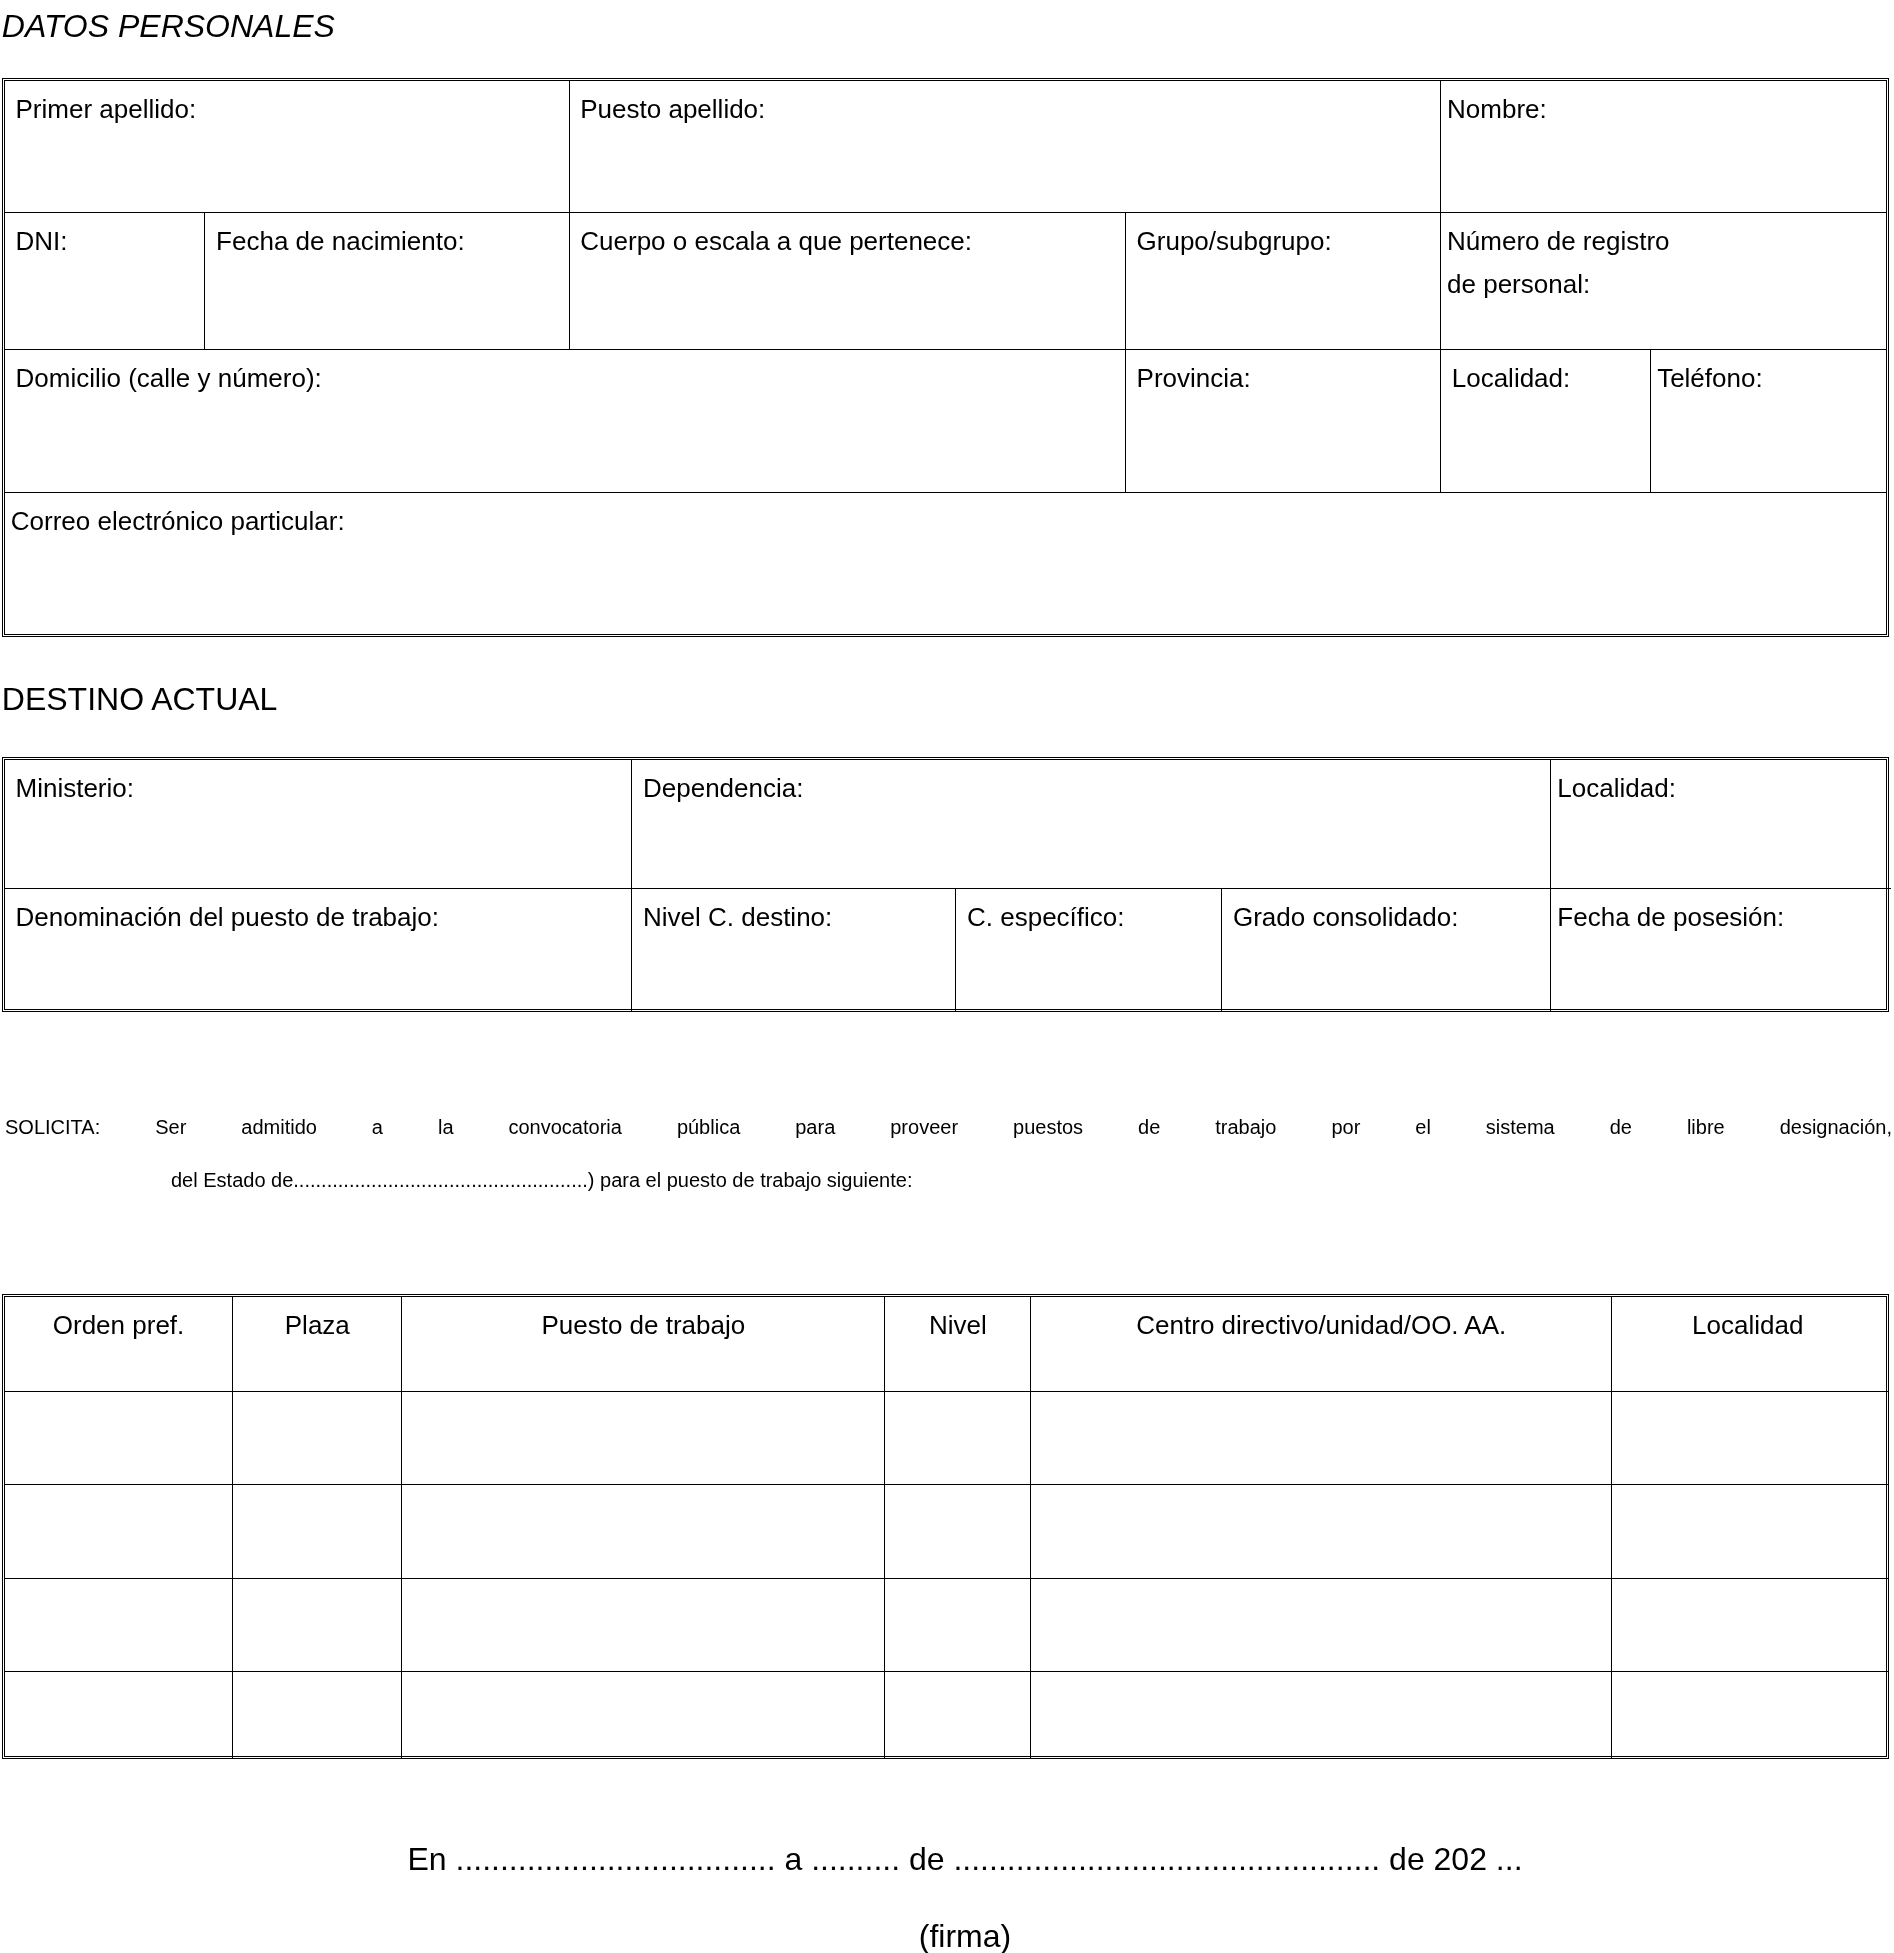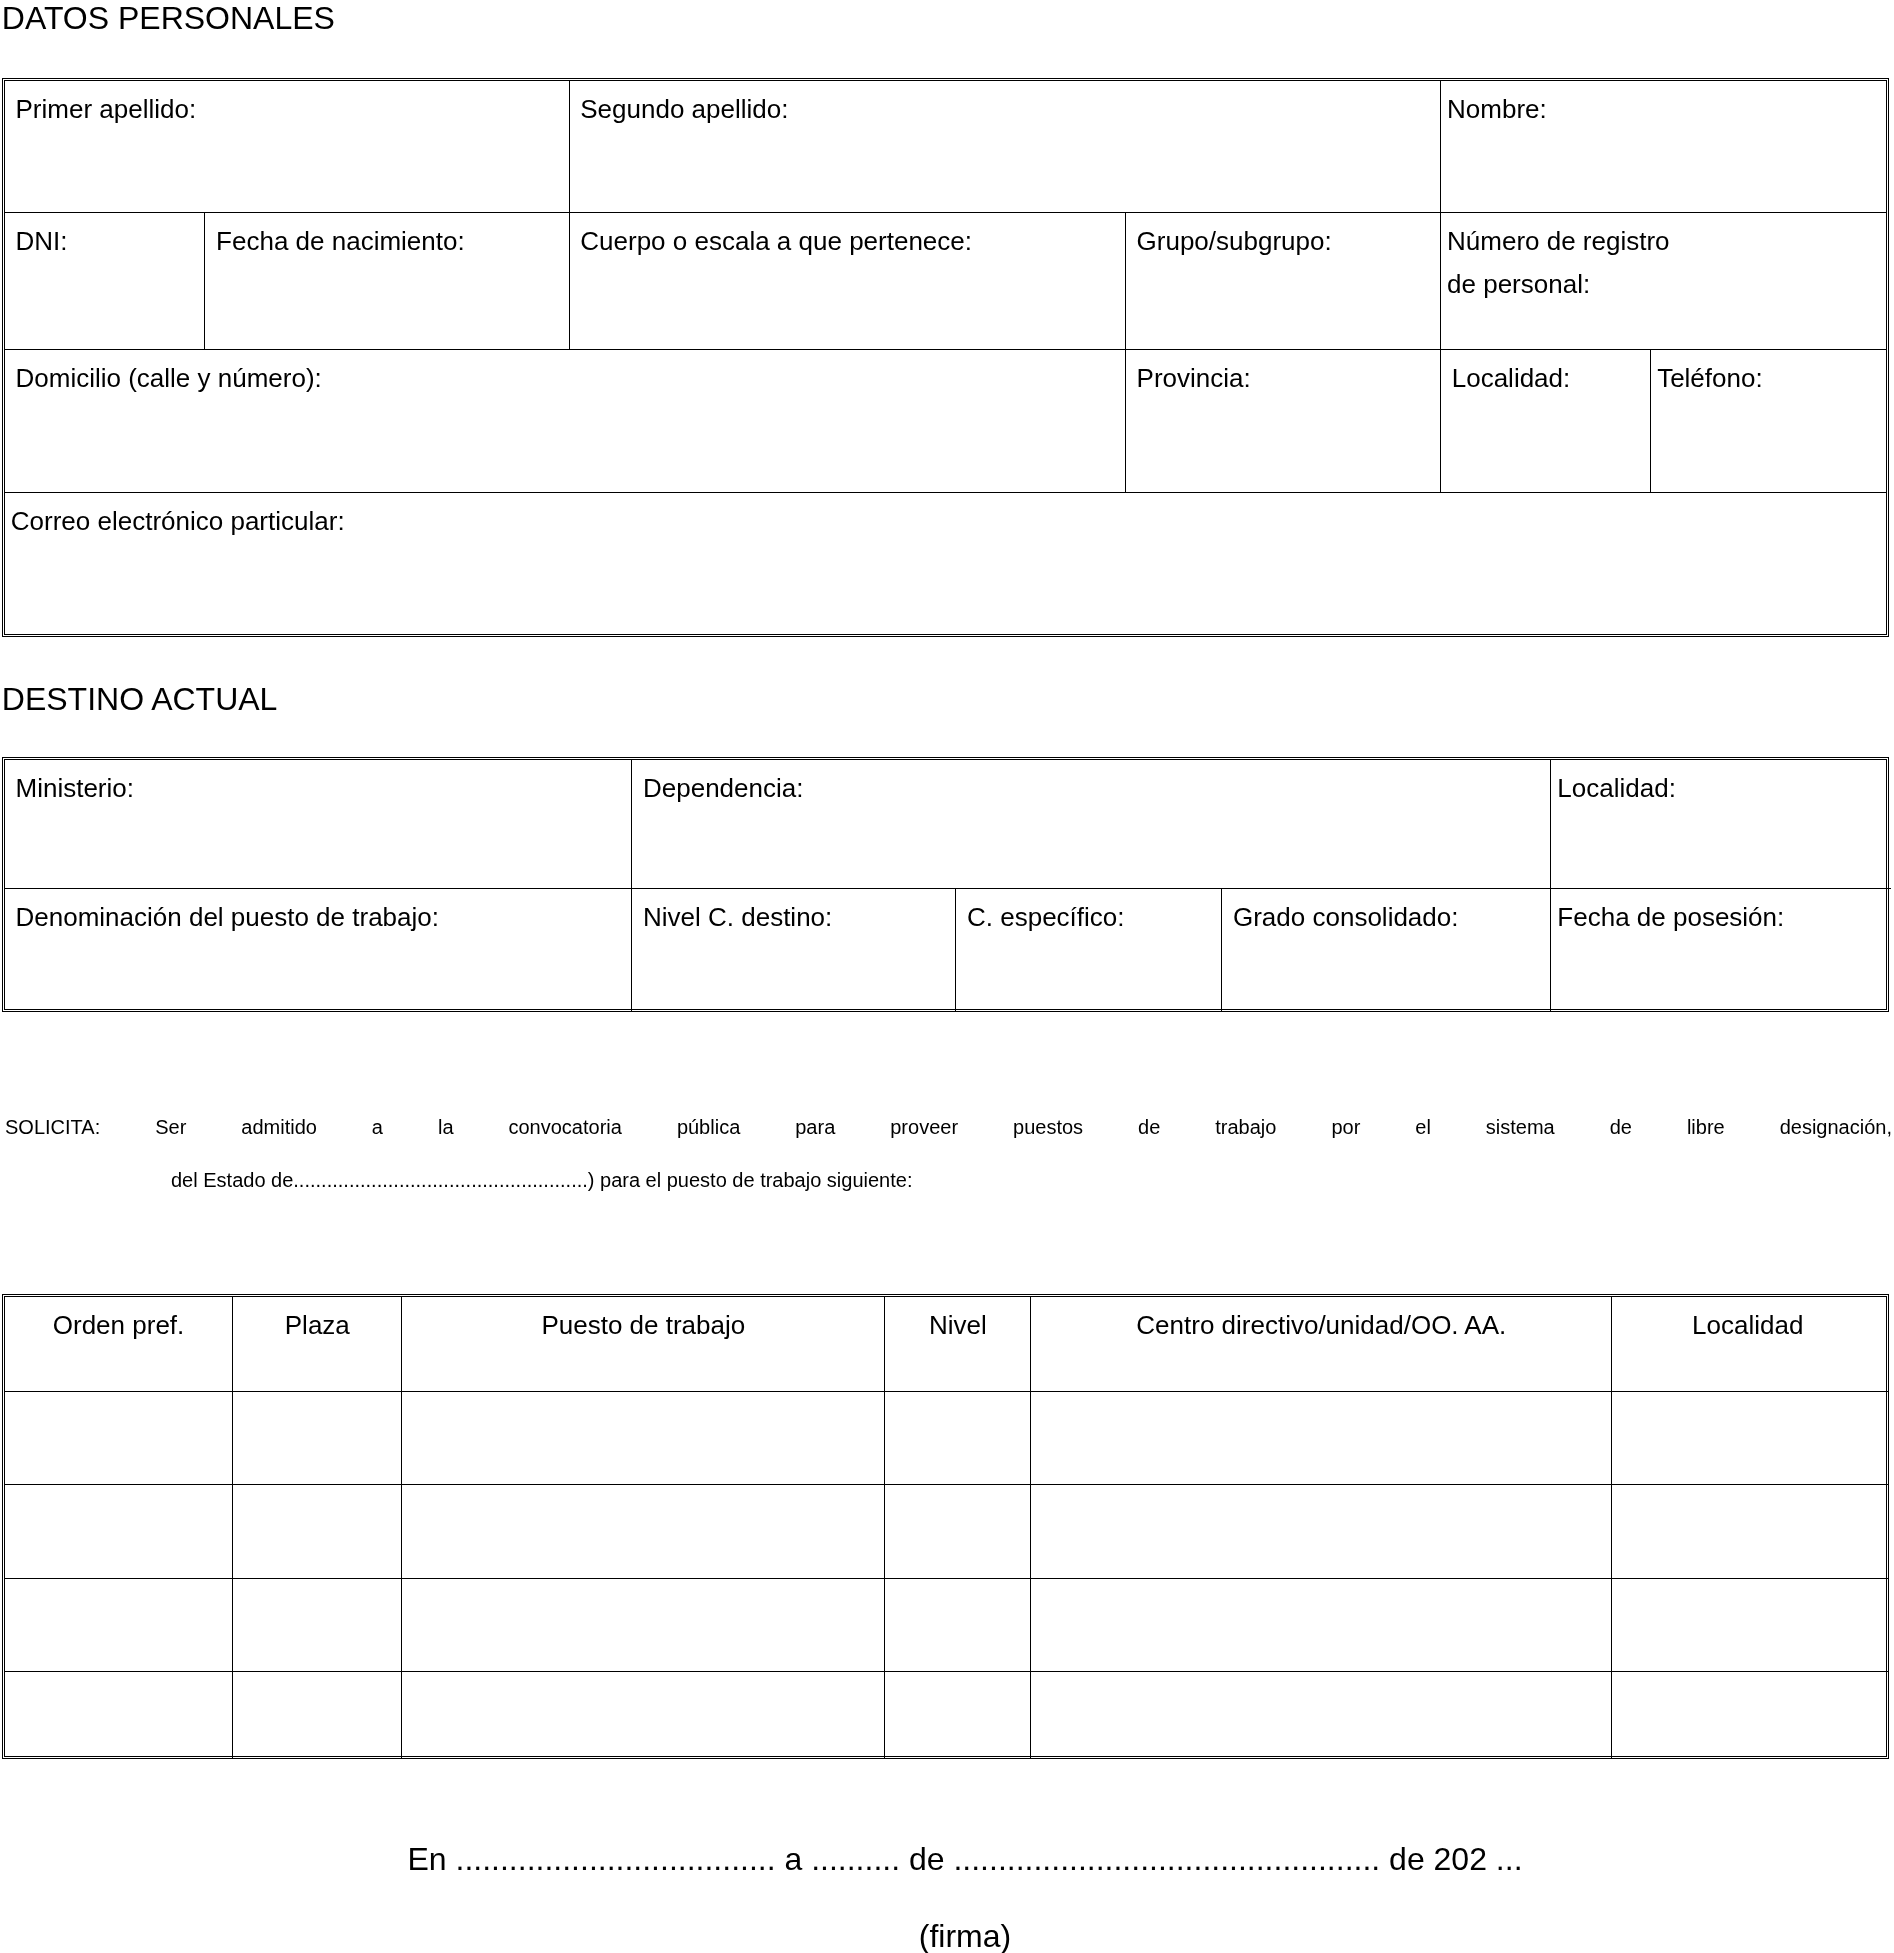--- a/index.html
+++ b/index.html
@@ -14,36 +14,36 @@
   td:last-child, th:last-child{border-right:none;padding-left:6px;}
   .t3 th{text-align:center;padding-top:7.1px;}
   .solicita{position:absolute;left:5px;top:1101px;width:1887px;font-family:"Liberation Sans Narrow","Liberation Sans",sans-serif;font-size:20px;line-height:53px;}
   .sol-line{display:flex;justify-content:space-between;white-space:nowrap;}
   .sol-indent{padding-left:166px;}
   .signature{position:absolute;left:0;width:1894px;text-align:center;font-size:32px;}
 </style>
 </head>
 <body>
 
-<div class="heading" style="top:0px;">DATOS PERSONALES</div>
+<div class="heading" style="top:8px;font-style:italic;">DATOS PERSONALES</div>
 
 <div class="frame" style="top:78px;height:559px;">
   <table>
     <colgroup>
       <col style="width:200px">
         <col style="width:364px">
         <col style="width:556px">
         <col style="width:315px">
         <col style="width:210px">
         <col style="width:235px">
     </colgroup>
     <tbody>
         <tr style="height:131px">
       <td colspan="2"><span>Primer apellido:</span></td>
-      <td colspan="2"><span>Segundo apellido:</span></td>
+      <td colspan="2"><span>Puesto apellido:</span></td>
       <td colspan="2"><span>Nombre:</span></td>
     </tr>
     <tr style="height:137px">
       <td><span>DNI:</span></td>
       <td><span>Fecha de nacimiento:</span></td>
       <td><span>Cuerpo o escala a que pertenece:</span></td>
       <td><span>Grupo/subgrupo:</span></td>
       <td colspan="2"><span>Número de registro</span><br><span>de personal:</span></td>
     </tr>
     <tr style="height:143px">

